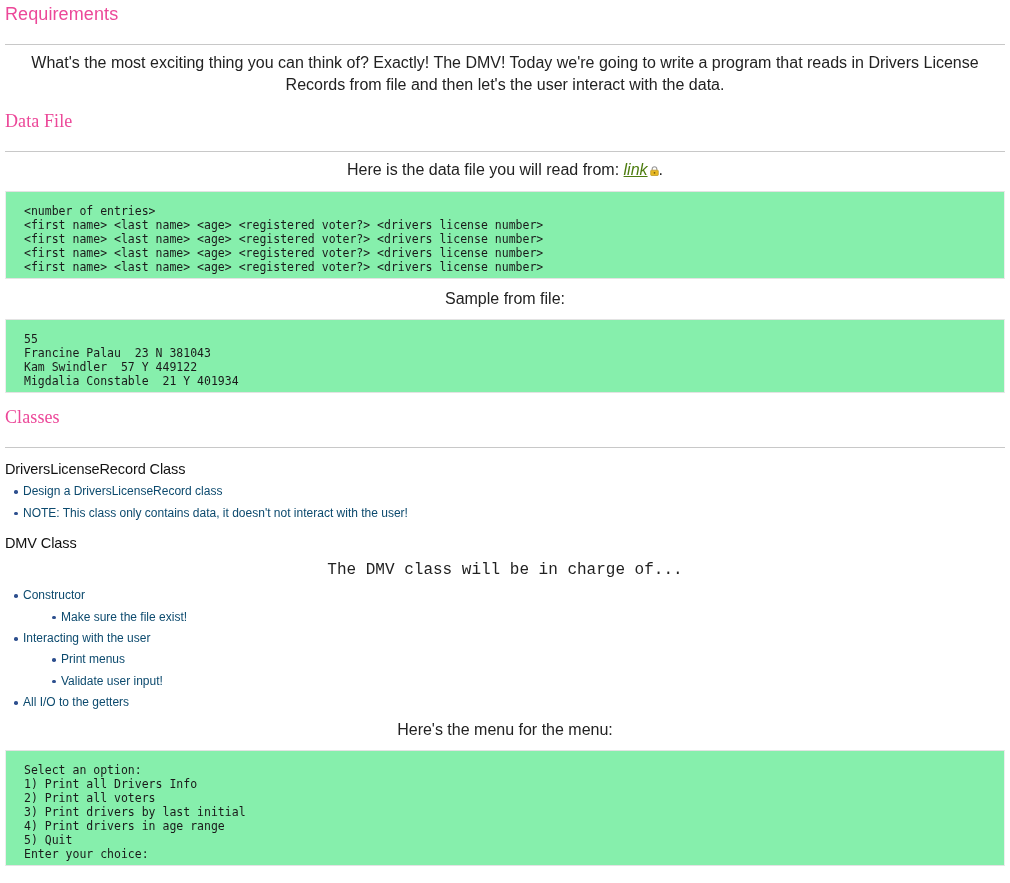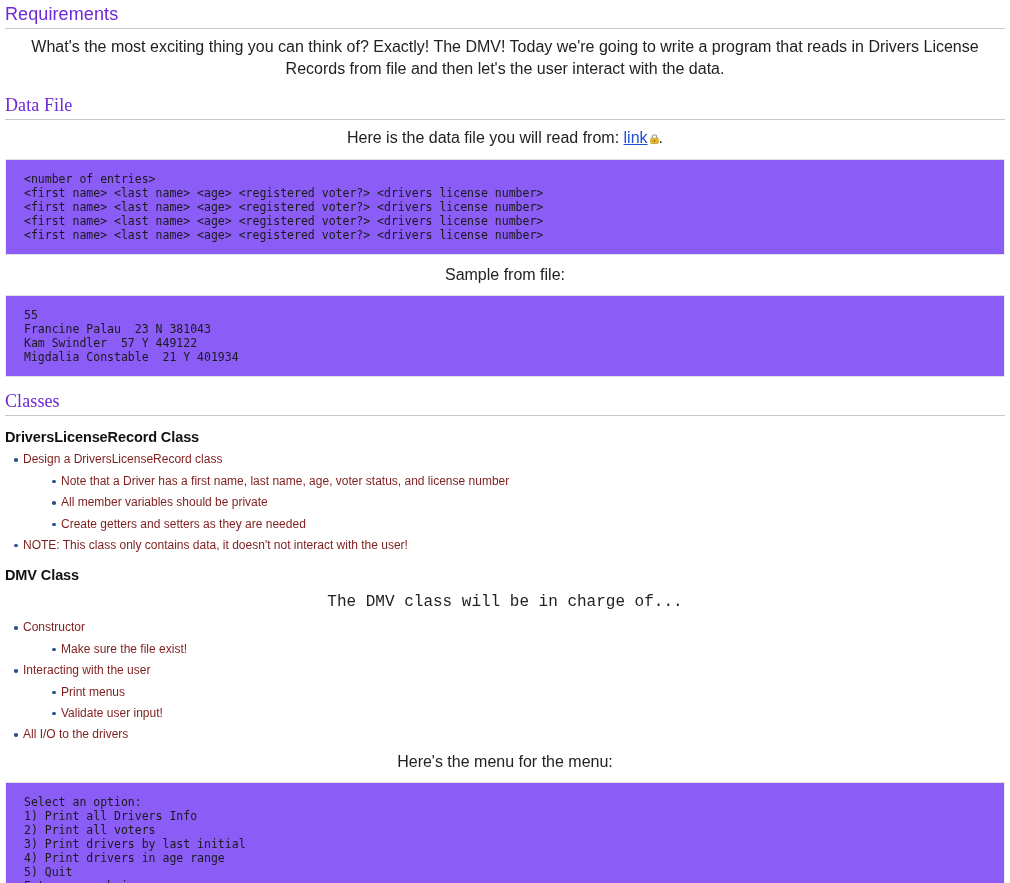--- a/index.html
+++ b/index.html
@@ -17,86 +17,87 @@
     line-height: 1.42;
   }
   .page {
     width: 1010px;
     padding: 0 5px 0 5px;
     box-sizing: border-box;
   }
   h2.section-heading {
     font-size: 18px;
     font-weight: 400;
-    color: #6d28d9;
+    color: #ec4899;
     margin: 0 0 3px 0;
-    padding: 4px 0 3px 0;
+    padding: 4px 0 19px 0;
     border-bottom: 1px solid #c8c8c8;
     line-height: 1.15;
     letter-spacing: 0.1px;
   }
   h2.section-heading.tight-top {
     margin-top: 10px;
     font-family: Liberation Serif, serif;
   }
   h3.class-heading {
     font-size: 14.5px;
-    font-weight: bold;
+    font-weight: normal;
     color: #111111;
     margin: 13px 0 5px 0;
     line-height: 1.2;
     letter-spacing: -0.1px;
   }
   p.para {
     margin: 7px 0 7px 0;
     font-size: 16px;
     color: #222222;
     text-align: center;
   }
   p.para.tight {
     margin: 6px 0 6px 0;
     font-family: Liberation Mono, monospace;
   }
   a.doc-link {
-    color: #1d4ed8;
+    color: #4d7c0f;
     text-decoration: underline;
+    font-style: italic;
   }
   .lock-icon {
     display: inline-block;
     vertical-align: -1px;
     margin-left: 2px;
     width: 9px;
     height: 10px;
   }
   pre.code-block {
-    background: #8b5cf6;
+    background: #86efac;
     border-top: 1px solid #e3e3e3;
     border-bottom: 1px solid #e3e3e3;
     border-left: 1px solid #ededed;
     border-right: 1px solid #ededed;
     margin: 9px 0 9px 0;
-    padding: 12px 0 12px 18px;
+    padding: 12px 0 4px 18px;
     font-family: "DejaVu Sans Mono", "Liberation Mono", monospace;
     font-size: 11.5px;
     line-height: 14px;
     color: #1a1a1a;
     white-space: pre;
     overflow: hidden;
   }
   ul.bullets {
     list-style: none;
     margin: 3px 0 3px 0;
     padding: 0 0 0 0;
   }
   ul.bullets > li {
     position: relative;
     padding-left: 18px;
     margin: 0 0 4px 0;
     font-size: 12px;
-    color: #7f1d1d;
+    color: #0c4a6e;
     line-height: 1.45;
   }
   ul.bullets > li > .li-text::before {
     content: "";
     position: absolute;
     left: 9px;
     top: 7px;
     width: 3.5px;
     height: 3.5px;
     border-radius: 50%;
@@ -145,25 +146,20 @@
 Kam Swindler  57 Y 449122
 Migdalia Constable  21 Y 401934</pre>
 
   <h2 class="section-heading tight-top">Classes</h2>
 
   <h3 class="class-heading">DriversLicenseRecord Class</h3>
 
   <ul class="bullets">
     <li>
       <span class="li-text">Design a DriversLicenseRecord class</span>
-      <ul class="bullets">
-        <li><span class="li-text">Note that a Driver has a first name, last name, age, voter status, and license number</span></li>
-        <li><span class="li-text">All member variables should be private</span></li>
-        <li><span class="li-text">Create getters and setters as they are needed</span></li>
-      </ul>
     </li>
     <li>
       <span class="li-text">NOTE: This class only contains data, it doesn't not interact with the user!</span>
     </li>
   </ul>
 
   <h3 class="class-heading">DMV Class</h3>
 
   <p class="para tight">The DMV class will be in charge of...</p>
 
@@ -175,21 +171,21 @@
       </ul>
     </li>
     <li>
       <span class="li-text">Interacting with the user</span>
       <ul class="bullets">
         <li><span class="li-text">Print menus</span></li>
         <li><span class="li-text">Validate user input!</span></li>
       </ul>
     </li>
     <li>
-      <span class="li-text">All I/O to the drivers</span>
+      <span class="li-text">All I/O to the getters</span>
     </li>
   </ul>
 
   <p class="para">Here's the menu for the menu:</p>
 
   <pre class="code-block">Select an option:
 1) Print all Drivers Info
 2) Print all voters
 3) Print drivers by last initial
 4) Print drivers in age range

